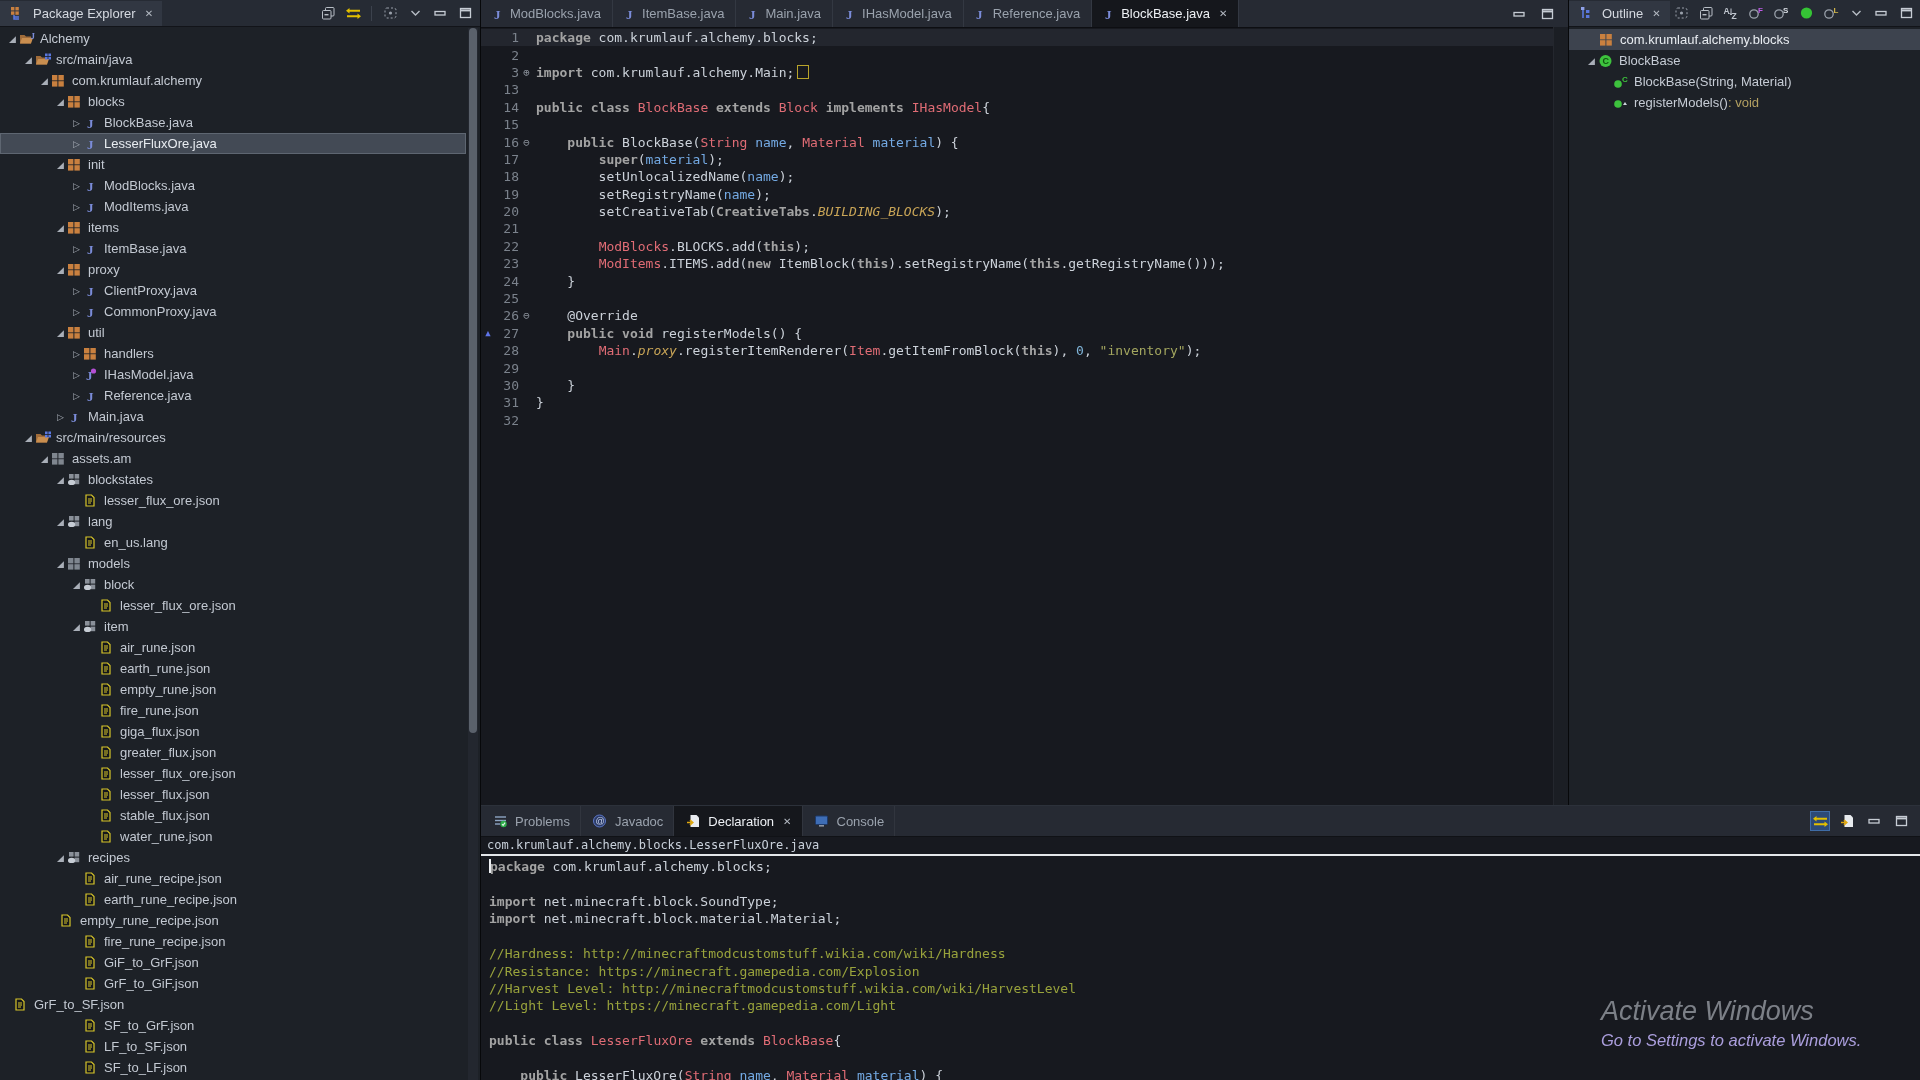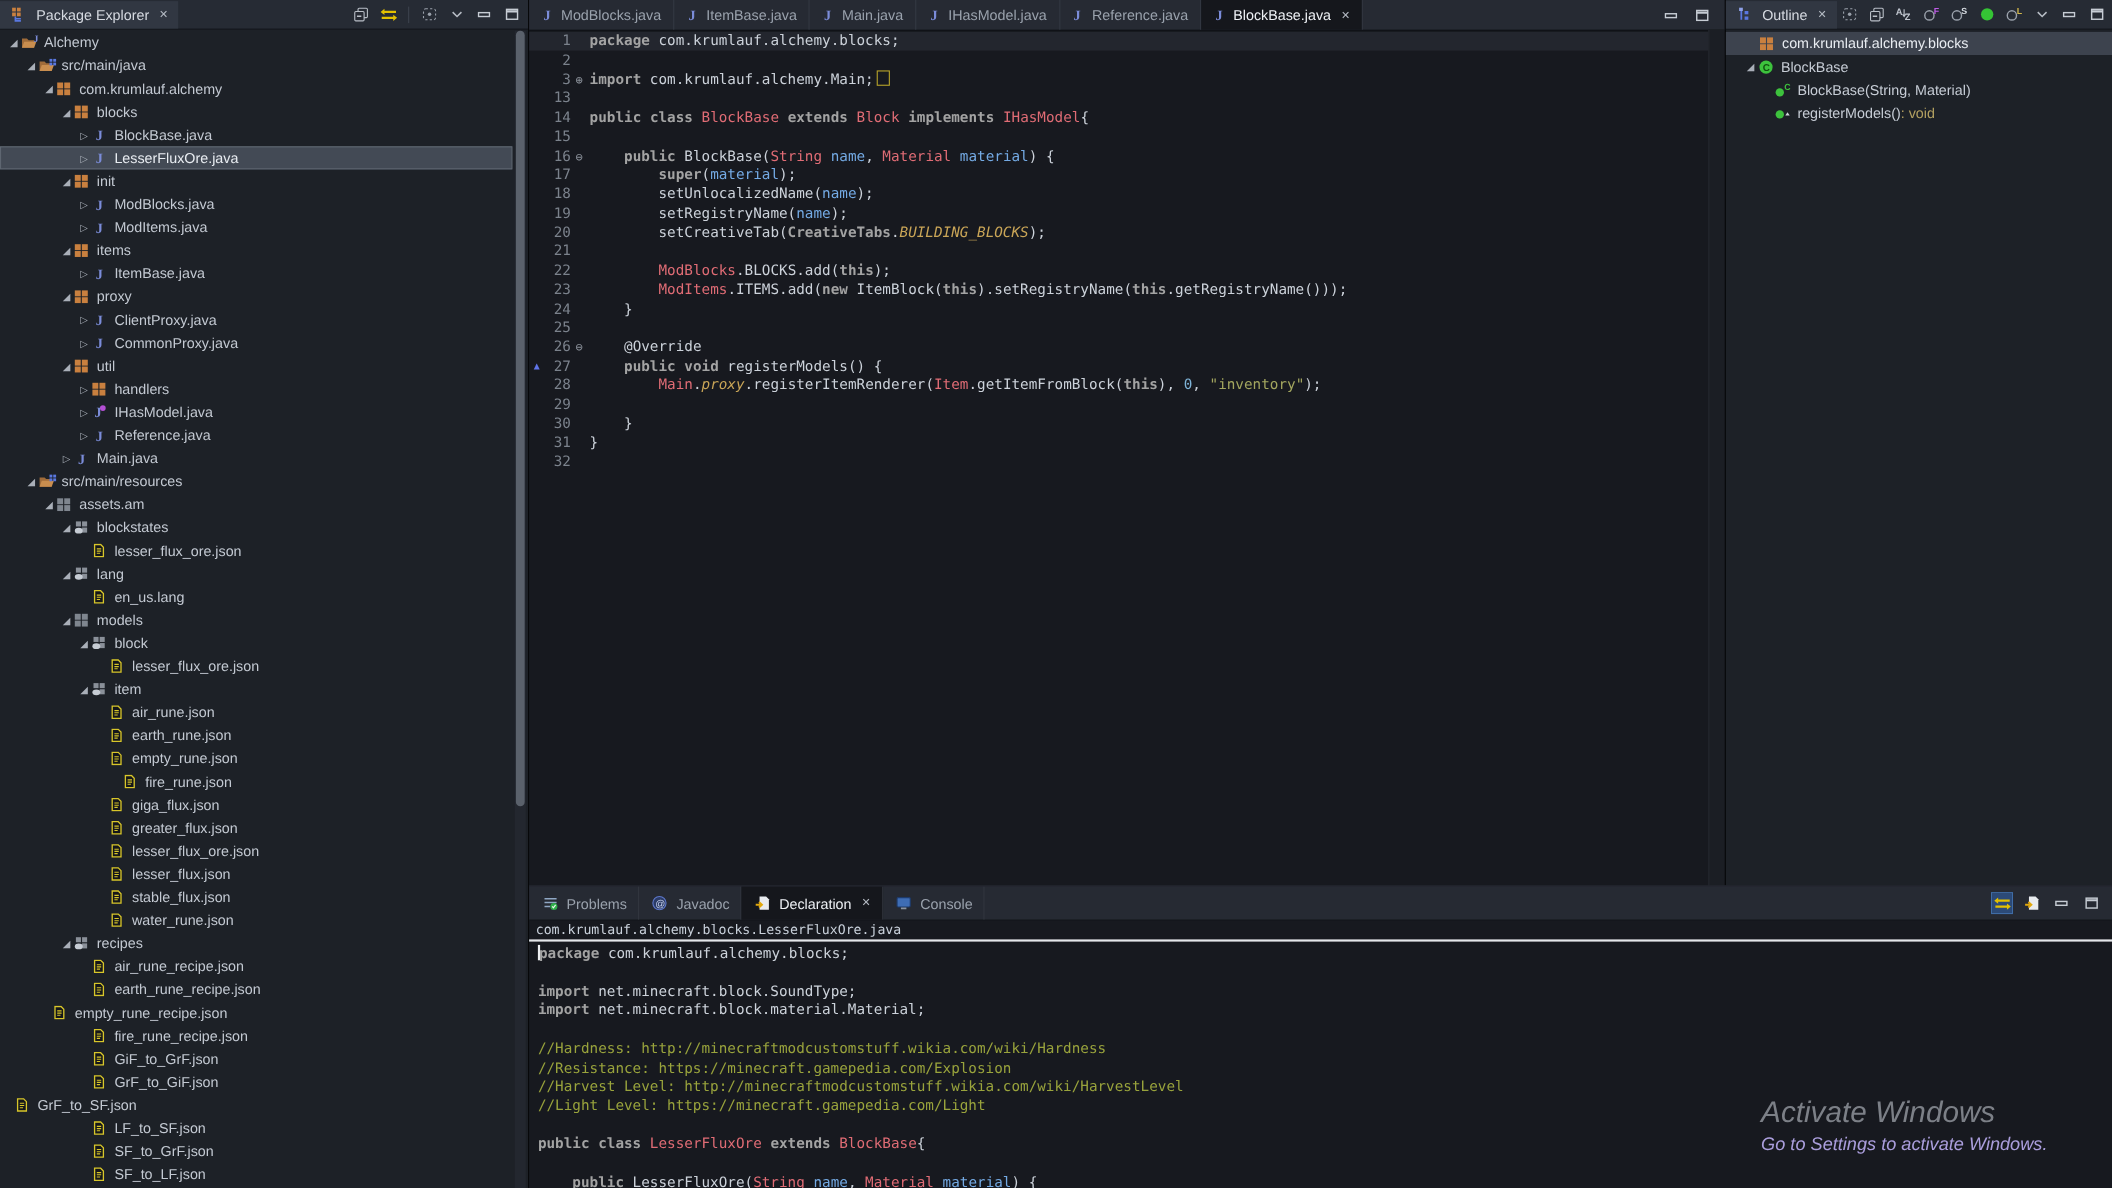--- a/index.html
+++ b/index.html
@@ -490,21 +490,21 @@
           <span class="ticon">
             <svg width="14" height="13">
               <path d="M3 1 h5.5 L11 3.5 V12 H3Z" fill="#14161a" stroke="#d8c62a" stroke-width="1.2"></path>
               <line x1="5" y1="5" x2="9" y2="5" stroke="#d8c62a"></line>
               <line x1="5" y1="7" x2="9" y2="7" stroke="#d8c62a"></line>
               <line x1="5" y1="9" x2="8" y2="9" stroke="#d8c62a"></line>
             </svg>
           </span>
           <span class="tlabel">empty_rune.json</span>
         </div>
-        <div class="tree-row" style="padding-left: 86px; margin-left: 12px;">
+        <div class="tree-row" style="padding-left: 86px;">
           <span class="tw"></span>
           <span class="ticon">
             <svg width="14" height="13">
               <path d="M3 1 h5.5 L11 3.5 V12 H3Z" fill="#14161a" stroke="#d8c62a" stroke-width="1.2"></path>
               <line x1="5" y1="5" x2="9" y2="5" stroke="#d8c62a"></line>
               <line x1="5" y1="7" x2="9" y2="7" stroke="#d8c62a"></line>
               <line x1="5" y1="9" x2="8" y2="9" stroke="#d8c62a"></line>
             </svg>
           </span>
           <span class="tlabel">fire_rune.json</span>
@@ -610,21 +610,21 @@
           <span class="ticon">
             <svg width="14" height="13">
               <path d="M3 1 h5.5 L11 3.5 V12 H3Z" fill="#14161a" stroke="#d8c62a" stroke-width="1.2"></path>
               <line x1="5" y1="5" x2="9" y2="5" stroke="#d8c62a"></line>
               <line x1="5" y1="7" x2="9" y2="7" stroke="#d8c62a"></line>
               <line x1="5" y1="9" x2="8" y2="9" stroke="#d8c62a"></line>
             </svg>
           </span>
           <span class="tlabel">earth_rune_recipe.json</span>
         </div>
-        <div class="tree-row" style="padding-left: 34px;">
+        <div class="tree-row" style="padding-left: 46px;">
           <span class="tw"></span>
           <span class="ticon">
             <svg width="14" height="13">
               <path d="M3 1 h5.5 L11 3.5 V12 H3Z" fill="#14161a" stroke="#d8c62a" stroke-width="1.2"></path>
               <line x1="5" y1="5" x2="9" y2="5" stroke="#d8c62a"></line>
               <line x1="5" y1="7" x2="9" y2="7" stroke="#d8c62a"></line>
               <line x1="5" y1="9" x2="8" y2="9" stroke="#d8c62a"></line>
             </svg>
           </span>
           <span class="tlabel">empty_rune_recipe.json</span>
@@ -680,33 +680,33 @@
         <div class="tree-row" style="padding-left: 70px;">
           <span class="tw"></span>
           <span class="ticon">
             <svg width="14" height="13">
               <path d="M3 1 h5.5 L11 3.5 V12 H3Z" fill="#14161a" stroke="#d8c62a" stroke-width="1.2"></path>
               <line x1="5" y1="5" x2="9" y2="5" stroke="#d8c62a"></line>
               <line x1="5" y1="7" x2="9" y2="7" stroke="#d8c62a"></line>
               <line x1="5" y1="9" x2="8" y2="9" stroke="#d8c62a"></line>
             </svg>
           </span>
+          <span class="tlabel">SF_to_GrF.json</span>
+        </div>
+        <div class="tree-row" style="padding-left: 70px;">
+          <span class="tw"></span>
+          <span class="ticon">
+            <svg width="14" height="13">
+              <path d="M3 1 h5.5 L11 3.5 V12 H3Z" fill="#14161a" stroke="#d8c62a" stroke-width="1.2"></path>
+              <line x1="5" y1="5" x2="9" y2="5" stroke="#d8c62a"></line>
+              <line x1="5" y1="7" x2="9" y2="7" stroke="#d8c62a"></line>
+              <line x1="5" y1="9" x2="8" y2="9" stroke="#d8c62a"></line>
+            </svg>
+          </span>
           <span class="tlabel">LF_to_SF.json</span>
-        </div>
-        <div class="tree-row" style="padding-left: 70px;">
-          <span class="tw"></span>
-          <span class="ticon">
-            <svg width="14" height="13">
-              <path d="M3 1 h5.5 L11 3.5 V12 H3Z" fill="#14161a" stroke="#d8c62a" stroke-width="1.2"></path>
-              <line x1="5" y1="5" x2="9" y2="5" stroke="#d8c62a"></line>
-              <line x1="5" y1="7" x2="9" y2="7" stroke="#d8c62a"></line>
-              <line x1="5" y1="9" x2="8" y2="9" stroke="#d8c62a"></line>
-            </svg>
-          </span>
-          <span class="tlabel">SF_to_GrF.json</span>
         </div>
         <div class="tree-row" style="padding-left: 70px;">
           <span class="tw"></span>
           <span class="ticon">
             <svg width="14" height="13">
               <path d="M3 1 h5.5 L11 3.5 V12 H3Z" fill="#14161a" stroke="#d8c62a" stroke-width="1.2"></path>
               <line x1="5" y1="5" x2="9" y2="5" stroke="#d8c62a"></line>
               <line x1="5" y1="7" x2="9" y2="7" stroke="#d8c62a"></line>
               <line x1="5" y1="9" x2="8" y2="9" stroke="#d8c62a"></line>
             </svg>

